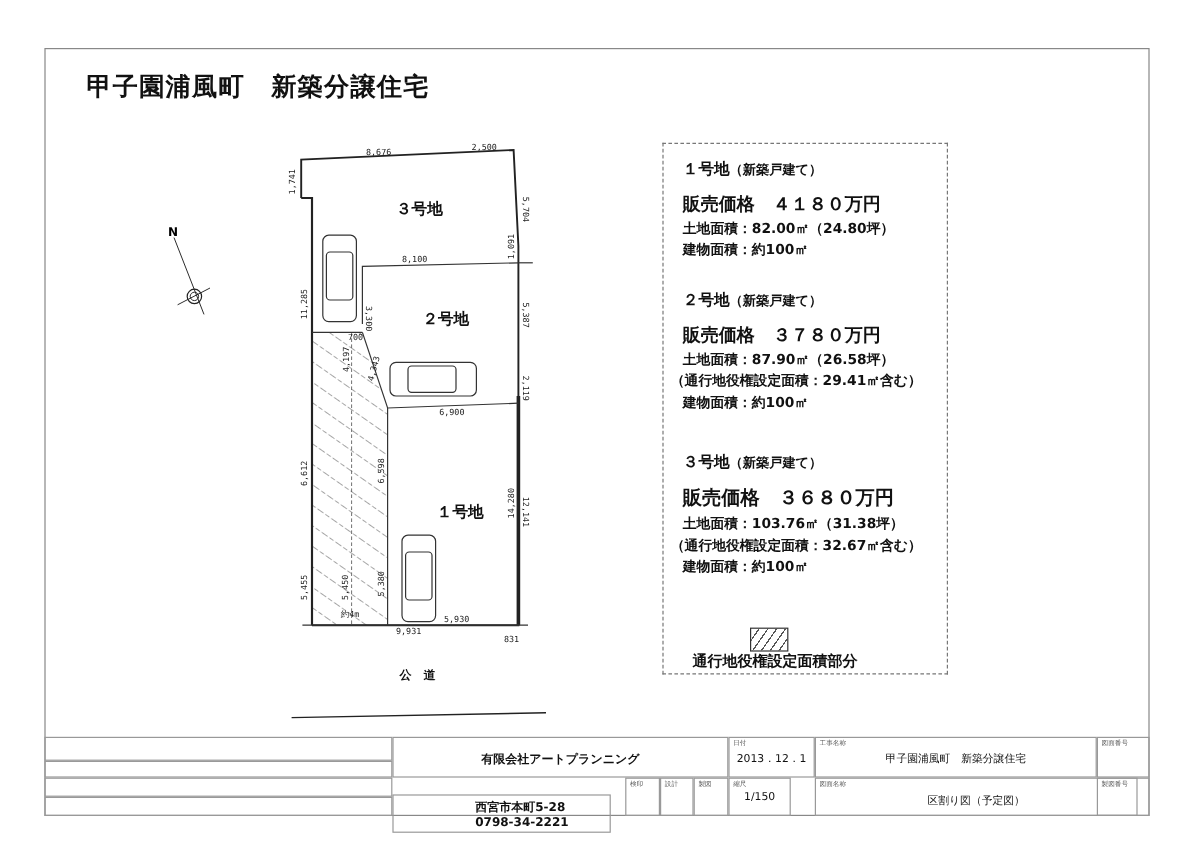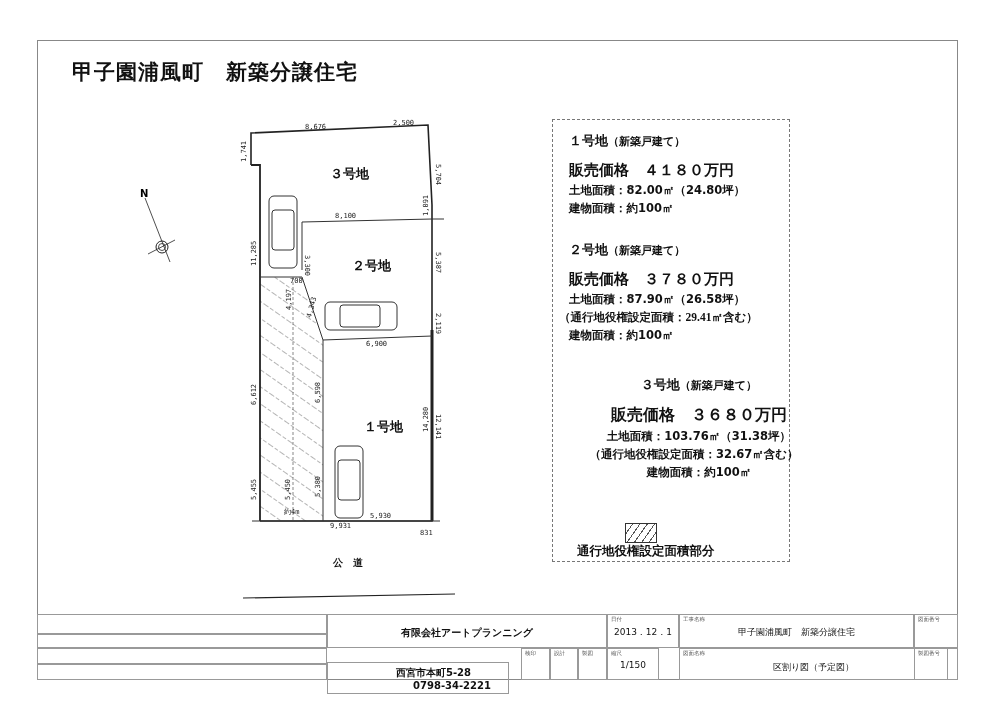--- a/index.html
+++ b/index.html
@@ -113,24 +113,24 @@
   <div class="lot" style="left:16px;top:12px;">
     <div class="h"><span>１号地</span><small>（新築戸建て）</small></div>
     <div class="p">販売価格　４１８０万円</div>
     <div class="l">土地面積：82.00㎡（24.80坪）</div>
     <div class="l">建物面積：約100㎡</div>
   </div>
   <div class="lot" style="left:16px;top:121px;">
     <div class="h"><span>２号地</span><small>（新築戸建て）</small></div>
     <div class="p">販売価格　３７８０万円</div>
     <div class="l">土地面積：87.90㎡（26.58坪）</div>
-    <div class="l" style="margin-left:-10px;font-family:Liberation Serif, serif;">（通行地役権設定面積：29.41㎡含む）</div>
+    <div class="l" style="margin-left:-10px;">（通行地役権設定面積：29.41㎡含む）</div>
     <div class="l">建物面積：約100㎡</div>
   </div>
-  <div class="lot" style="left:16px;top:256px;text-align:center;">
+  <div class="lot" style="left:16px;top:256px;">
     <div class="h"><span>３号地</span><small>（新築戸建て）</small></div>
     <div class="p" style="font-size:16px;">販売価格　３６８０万円</div>
     <div class="l">土地面積：103.76㎡（31.38坪）</div>
     <div class="l" style="margin-left:-10px;">（通行地役権設定面積：32.67㎡含む）</div>
     <div class="l">建物面積：約100㎡</div>
   </div>
   <div class="legend">
     <div class="sw"></div>
     <div class="t">通行地役権設定面積部分</div>
   </div>
@@ -140,21 +140,21 @@
   <div class="cell" style="left:0;top:0;width:290px;height:20px;"></div>
   <div class="cell" style="left:0;top:20px;width:290px;height:14px;"></div>
   <div class="cell" style="left:0;top:34px;width:290px;height:16px;"></div>
   <div class="cell" style="left:0;top:50px;width:290px;height:16px;"></div>
 
   <div class="cell" style="left:290px;top:0;width:280px;height:34px;">
     <div class="v" style="top:11px;font-weight:bold;font-size:10px;">有限会社アートプランニング</div>
   </div>
   <div class="cell" style="left:290px;top:48px;width:182px;height:32px;text-decoration:underline;">
     <div class="v" style="top:3px;font-size:10px;font-weight:bold;text-align:left;left:68px;">西宮市本町5-28</div>
-    <div class="v" style="top:17px;font-size:10px;font-weight:bold;text-align:center;left:68px;">0798-34-2221</div>
+    <div class="v" style="top:17px;font-size:10px;font-weight:bold;text-align:left;left:68px;">0798-34-2221</div>
   </div>
   <div class="cell" style="left:484px;top:34px;width:29px;height:32px;">
       <span class="lab">検印</span>
     </div>
   <div class="cell" style="left:513px;top:34px;width:28px;height:32px;">
       <span class="lab">設計</span>
     </div>
   <div class="cell" style="left:541px;top:34px;width:29px;height:32px;">
       <span class="lab">製図</span>
     </div>

